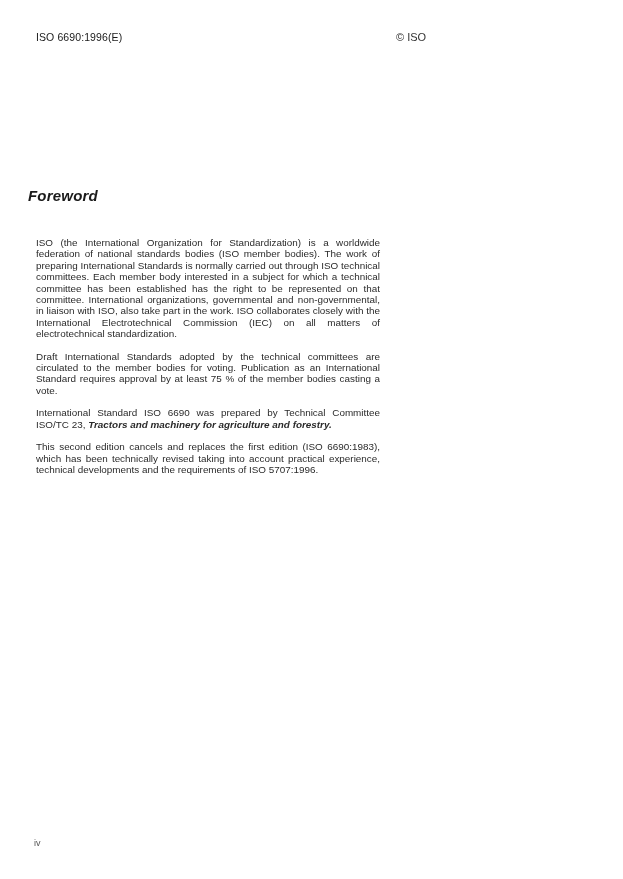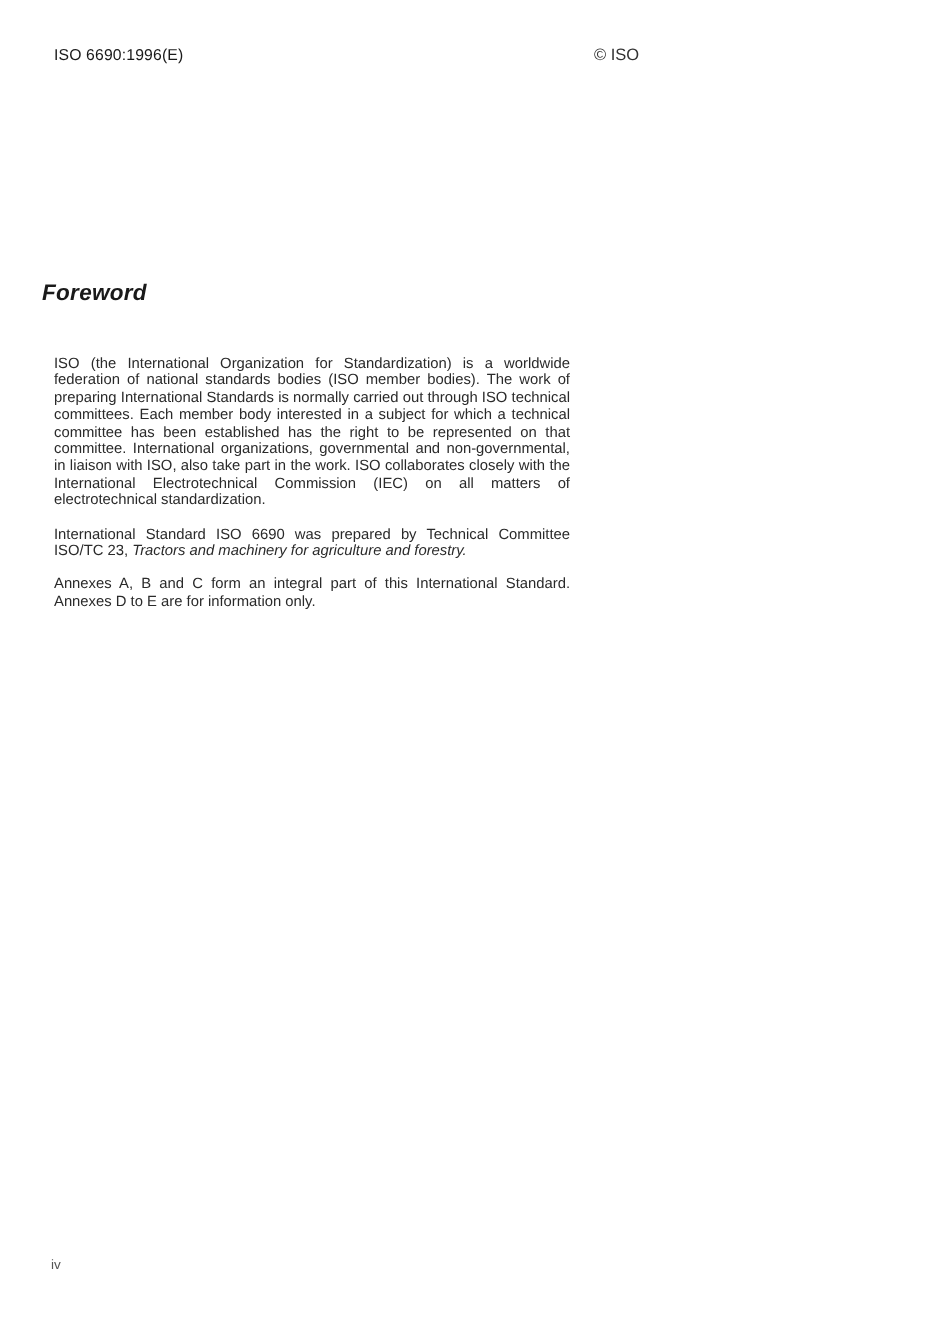--- a/index.html
+++ b/index.html
@@ -20,33 +20,34 @@
       font-size: 15px; font-weight: bold; margin: 0; letter-spacing: 0.2px; font-style: italic;
     }
     .body {
       position: absolute; left: 36px; top: 237px; width: 344px;
     }
     .para {
       margin: 0 0 11px 0;
       font-size: 9.9px; line-height: 11.4px;
       text-align: justify; color: #2a2a2a;
     }
-    .para em { font-style: italic; }
+    .para em { font-style: italic; font-weight: bold; }
     .page-num {
       position: absolute; left: 34px; top: 838px;
       font-size: 9px; color: #555;
     }
   </style>
 </head>
 <body>
 
 <div class="hdr-left">ISO 6690:1996(E)</div>
 <div class="hdr-right">© ISO</div>
 
 <h1 class="title">Foreword</h1>
 
 <div class="body">
   <p class="para">ISO (the International Organization for Standardization) is a worldwide federation of national standards bodies (ISO member bodies). The work of preparing International Standards is normally carried out through ISO technical committees. Each member body interested in a subject for which a technical committee has been established has the right to be represented on that committee. International organizations, governmental and non-governmental, in liaison with ISO, also take part in the work. ISO collaborates closely with the International Electrotechnical Commission (IEC) on all matters of electrotechnical standardization.</p>
+  <p class="para">Draft International Standards adopted by the technical committees are circulated to the member bodies for voting. Publication as an International Standard requires approval by at least 75 % of the member bodies casting a vote.</p>
   <p class="para"><span>International Standard ISO 6690 was prepared by Technical Committee ISO/TC 23, </span><em>Tractors and machinery for agriculture and forestry.</em><span></span></p>
-  <p class="para">Annexes A, B and C form an integral part of this International Standard. Annexes D to E are for information only.</p>
+  <p class="para">This second edition cancels and replaces the first edition (ISO 6690:1983), which has been technically revised taking into account practical experience, technical developments and the requirements of ISO 5707:1996.</p>
 </div>
 
 <div class="page-num">iv</div>
 
 </body></html>

